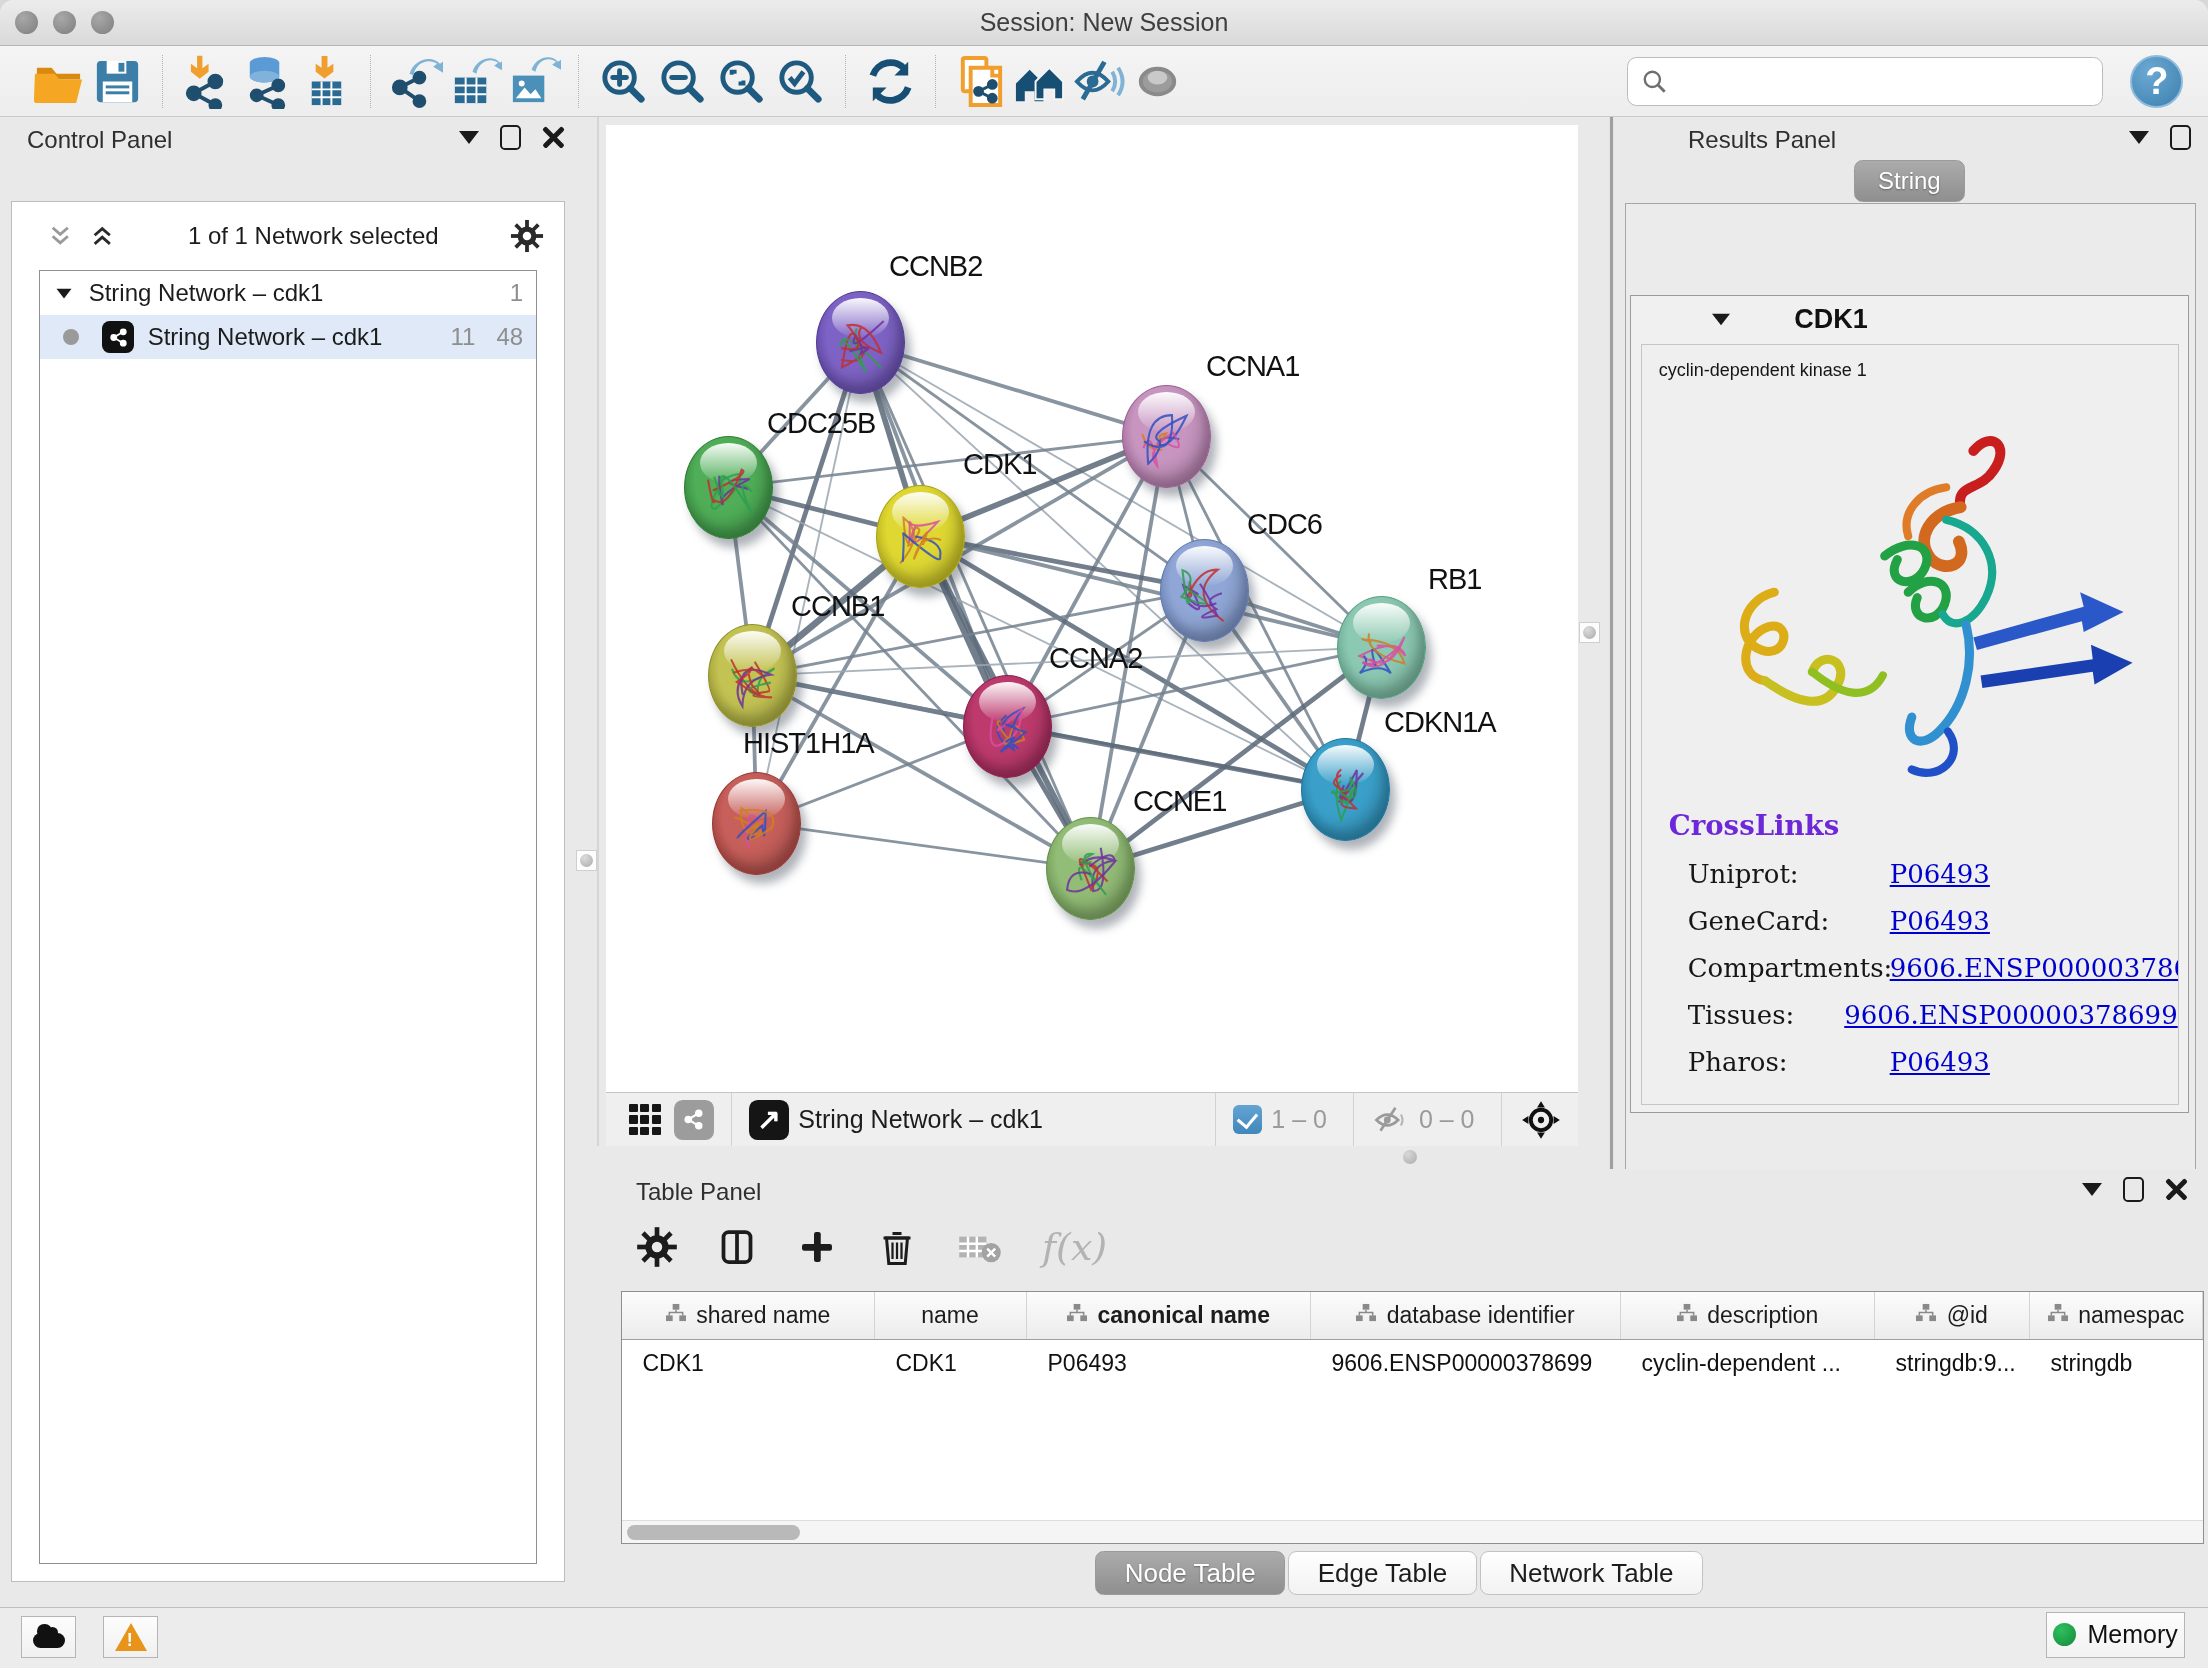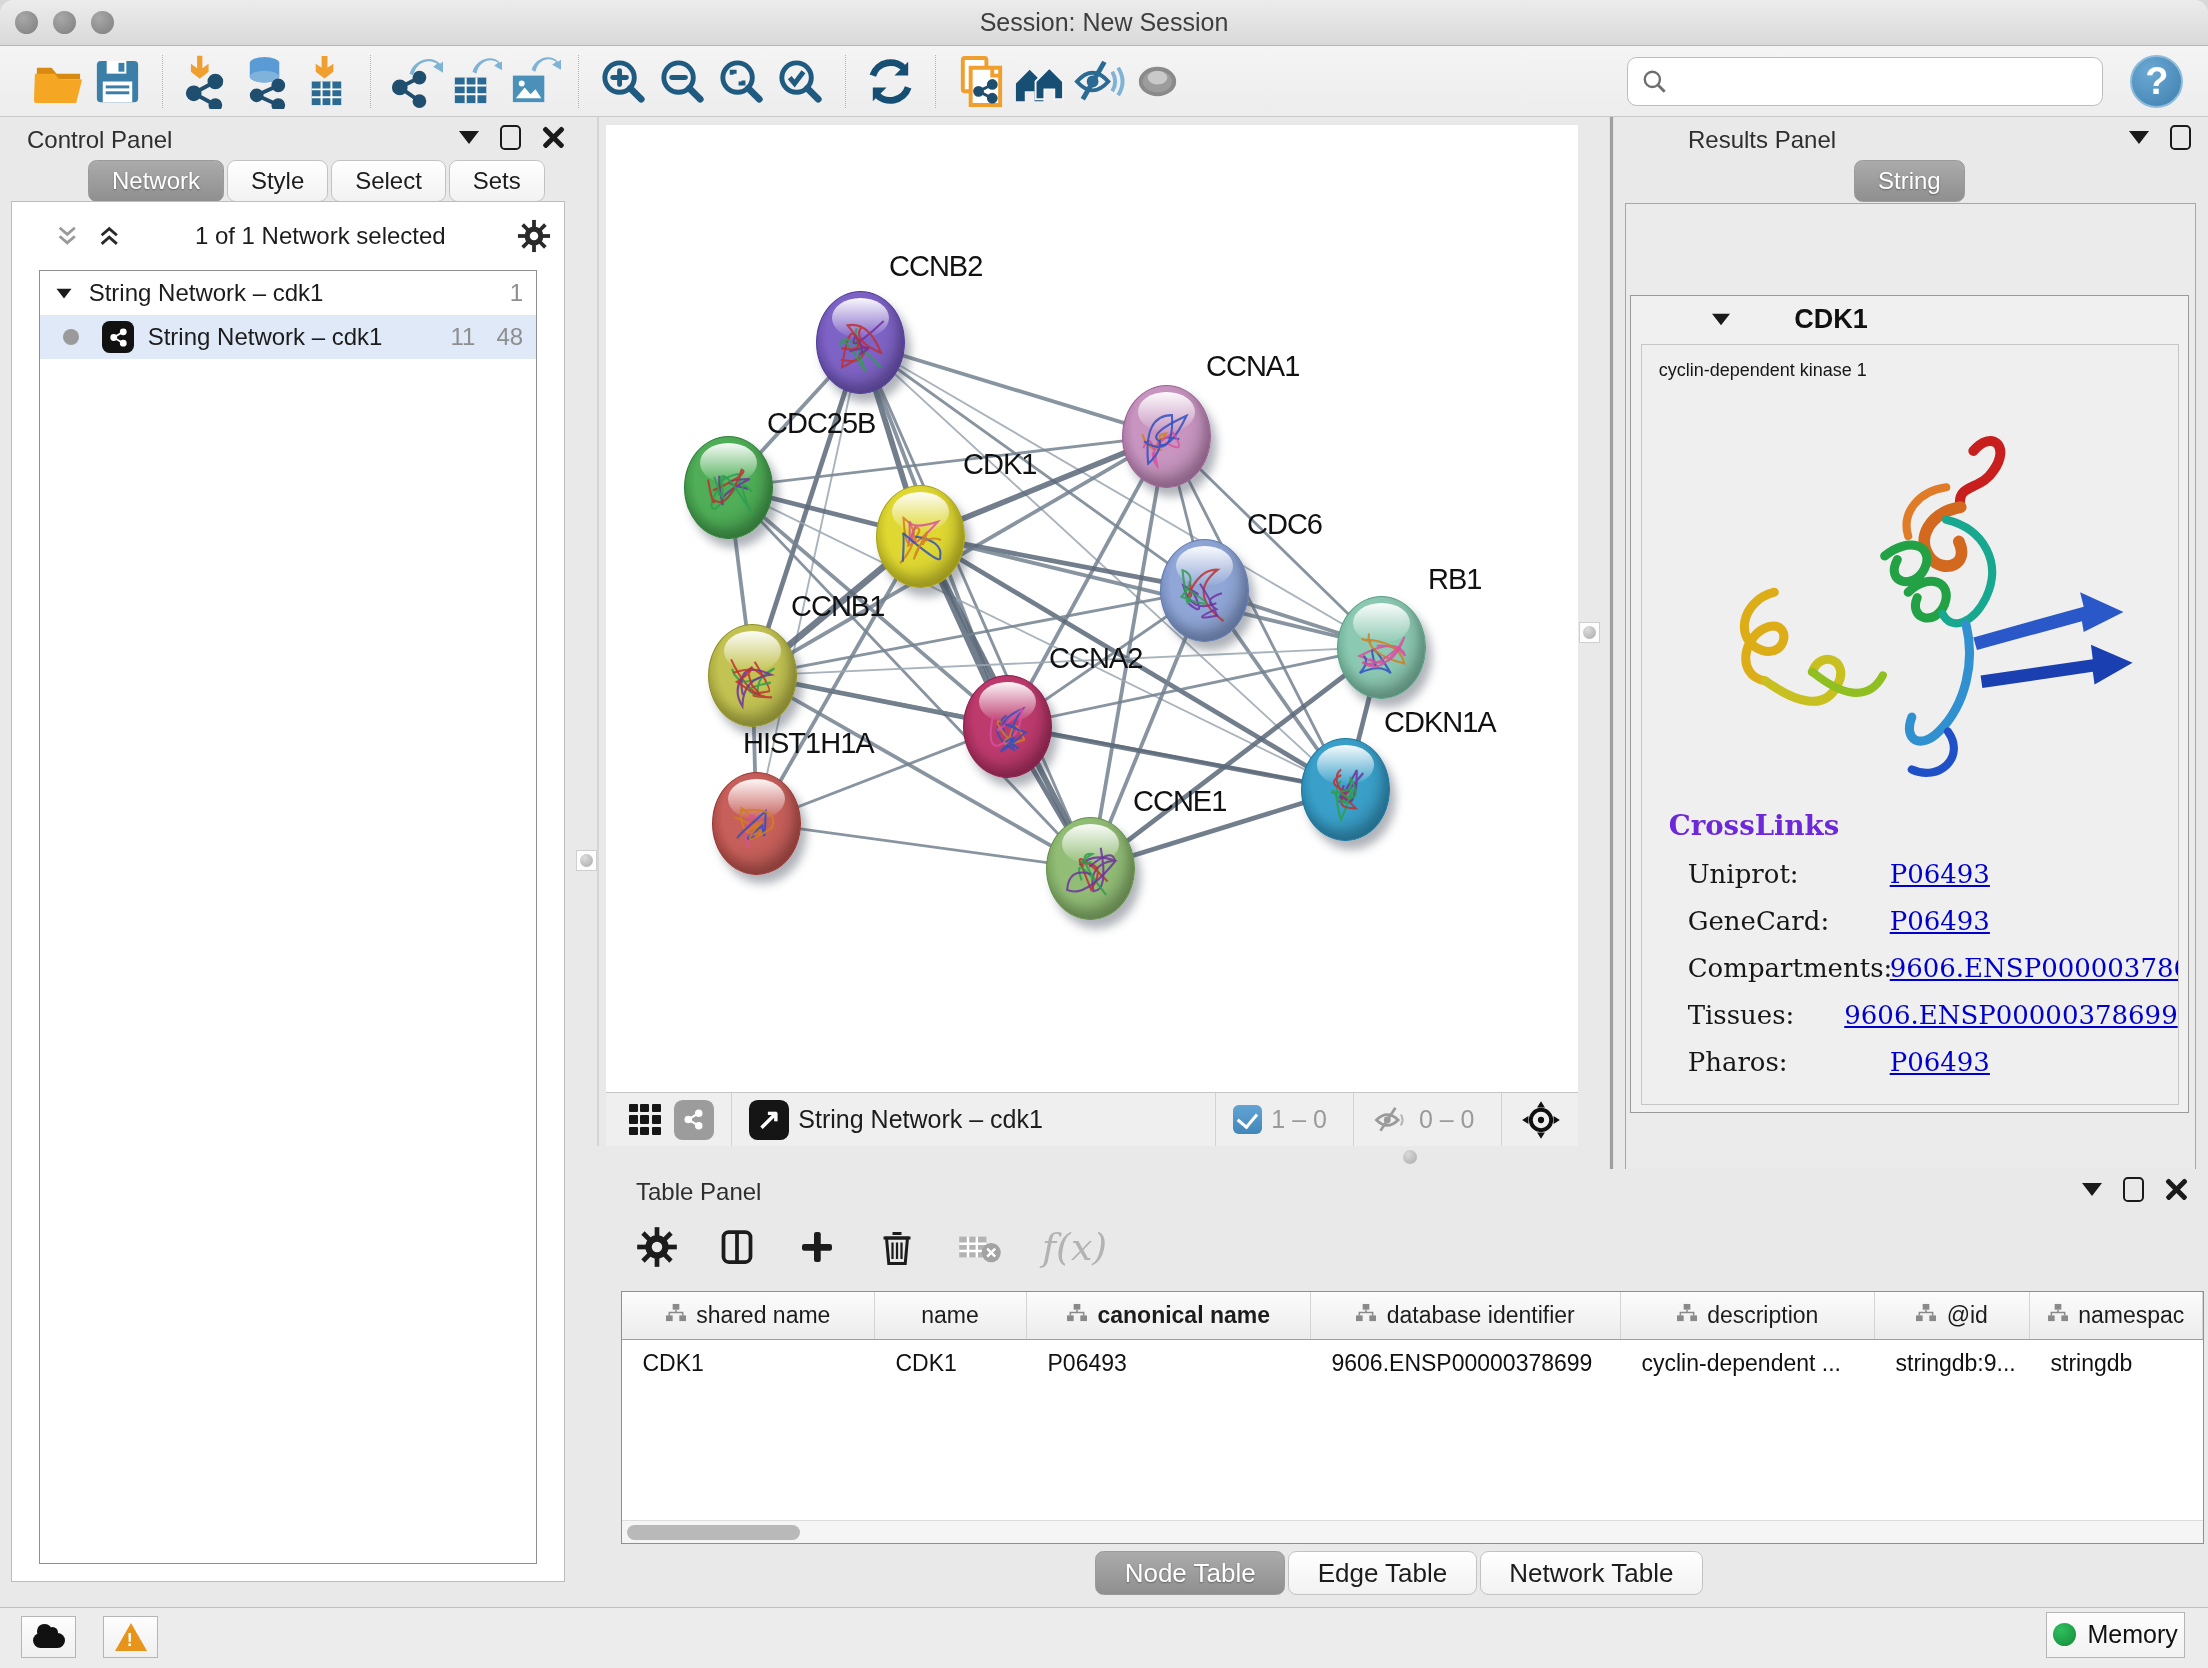--- a/index.html
+++ b/index.html
@@ -40,21 +40,21 @@
   .close-x::before { transform:rotate(45deg); } .close-x::after { transform:rotate(-45deg); }
 
   .tab { height:42px; padding:0 23px; background:linear-gradient(#ffffff,#f2f2f2); border:1px solid #c2c2c2;
     border-radius:8.6px; font-size:24px; color:#1c1c1c; display:flex; align-items:center; margin-right:2.9px; }
   .tab.selected { background:linear-gradient(#ababab,#8f8f8f); color:#fff; text-shadow:0 1px 1.9px rgba(0,0,0,.35); border-color:#9a9a9a; }
 
   
   #control-panel { position:absolute; left:0; top:117px; width:592px; height:1483px; background:#e9e9e9; }
   #cp-tabs { position:absolute; left:88px; top:43px; display:flex; }
   #cp-box { position:absolute; left:11.4px; top:84px; width:554px; height:1381px; background:#fff; border:1px solid #bdbdbd; }
-  #cp-selrow { position:absolute; left:12px; top:11.4px; width:100%; height:46px; display:flex; align-items:center; }
+  #cp-selrow { position:absolute; left:5px; top:11.4px; width:100%; height:46px; display:flex; align-items:center; }
   #cp-selrow .status { flex:1; text-align:center; font-size:24px; color:#1c1c1c; }
   #cp-tree { position:absolute; left:27px; top:68px; width:498px; height:1294px; border:1.9px solid #8f8f8f; background:#fff; }
   .tree-row { height:44px; display:flex; align-items:center; font-size:24px; color:#1c1c1c; padding:0 13.3px; }
   .tree-row .count { margin-left:auto; color:#8e8e8e; }
   .tree-row.selected { background:#dfe9f7; }
   .tree-dot { width:16px; height:16px; border-radius:50%; background:#9a9a9a; margin-right:23px; }
   .share-badge { width:32px; height:32px; border-radius:7.6px; background:#111; display:flex; align-items:center; justify-content:center; margin-right:13.3px; }
 
   
   #net-canvas { position:absolute; left:606px; top:125px; width:972px; height:967px; background:#fff; }
@@ -312,26 +312,20 @@
 
   <div id="control-panel">
     <div class="panel-header" style="left:27px; top:3.8px;">
       <span class="panel-title">Control Panel</span>
     </div>
     <div class="ph-icons" style="right:27px; top:7.6px;">
       <span class="tri-down"></span>
       <span class="float-sq"></span>
       <span class="close-x"></span>
     </div>
-    <div id="cp-tabs">
-        <div class="tab selected">Network</div>
-        <div class="tab">Style</div>
-        <div class="tab">Select</div>
-        <div class="tab">Sets</div>
-      </div>
     <div id="cp-box">
       <div id="cp-selrow">
         <svg width="28.5" height="28.5" viewBox="0 0 30 30" style="margin-left:28.5px">
             <path d="M7 6l8 7 8-7M7 15l8 7 8-7" stroke="#9a9a9a" stroke-width="3" fill="none"></path>
           </svg>
         <svg width="28.5" height="28.5" viewBox="0 0 30 30" style="margin-left:13.3px">
             <path d="M7 14l8-7 8 7M7 23l8-7 8 7" stroke="#2a2a2a" stroke-width="3" fill="none"></path>
           </svg>
         <span class="status">1 of 1 Network selected</span>
         <svg width="34" height="34" viewBox="0 0 36 36" style="margin-right:25px">

